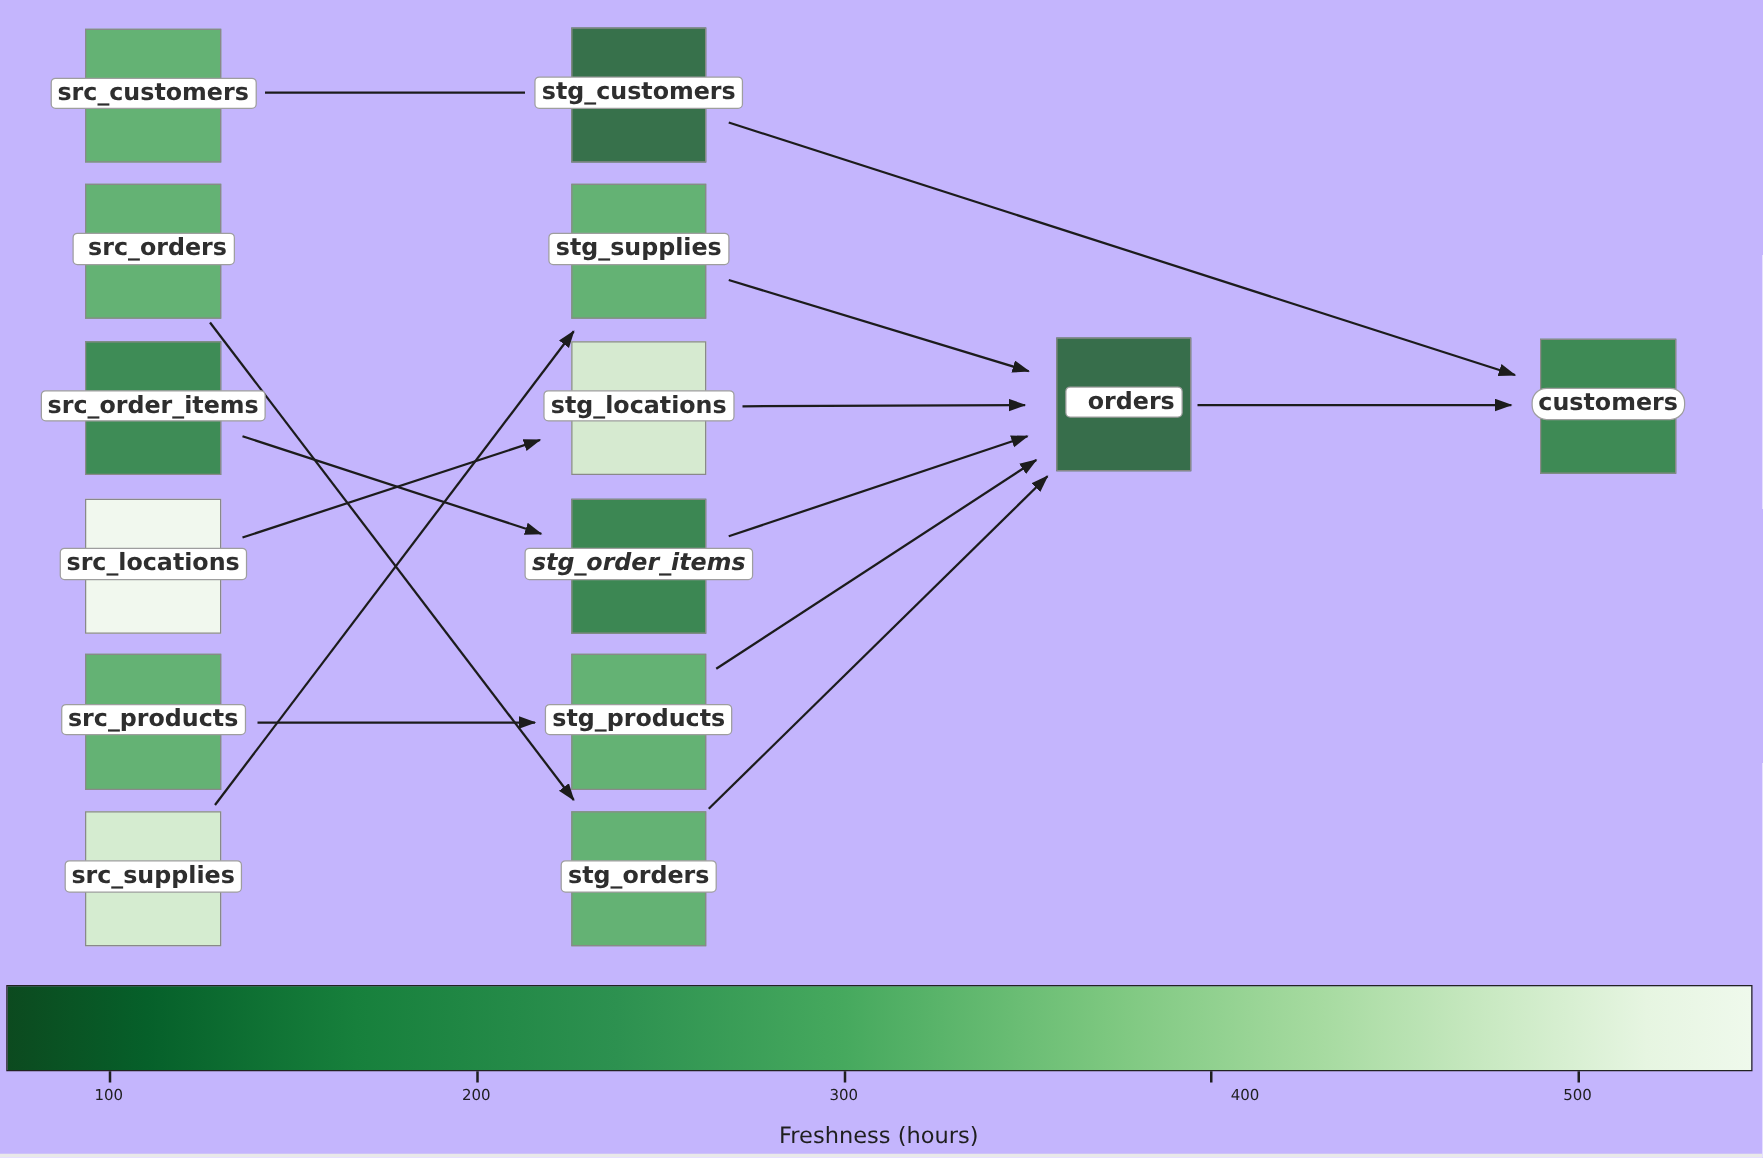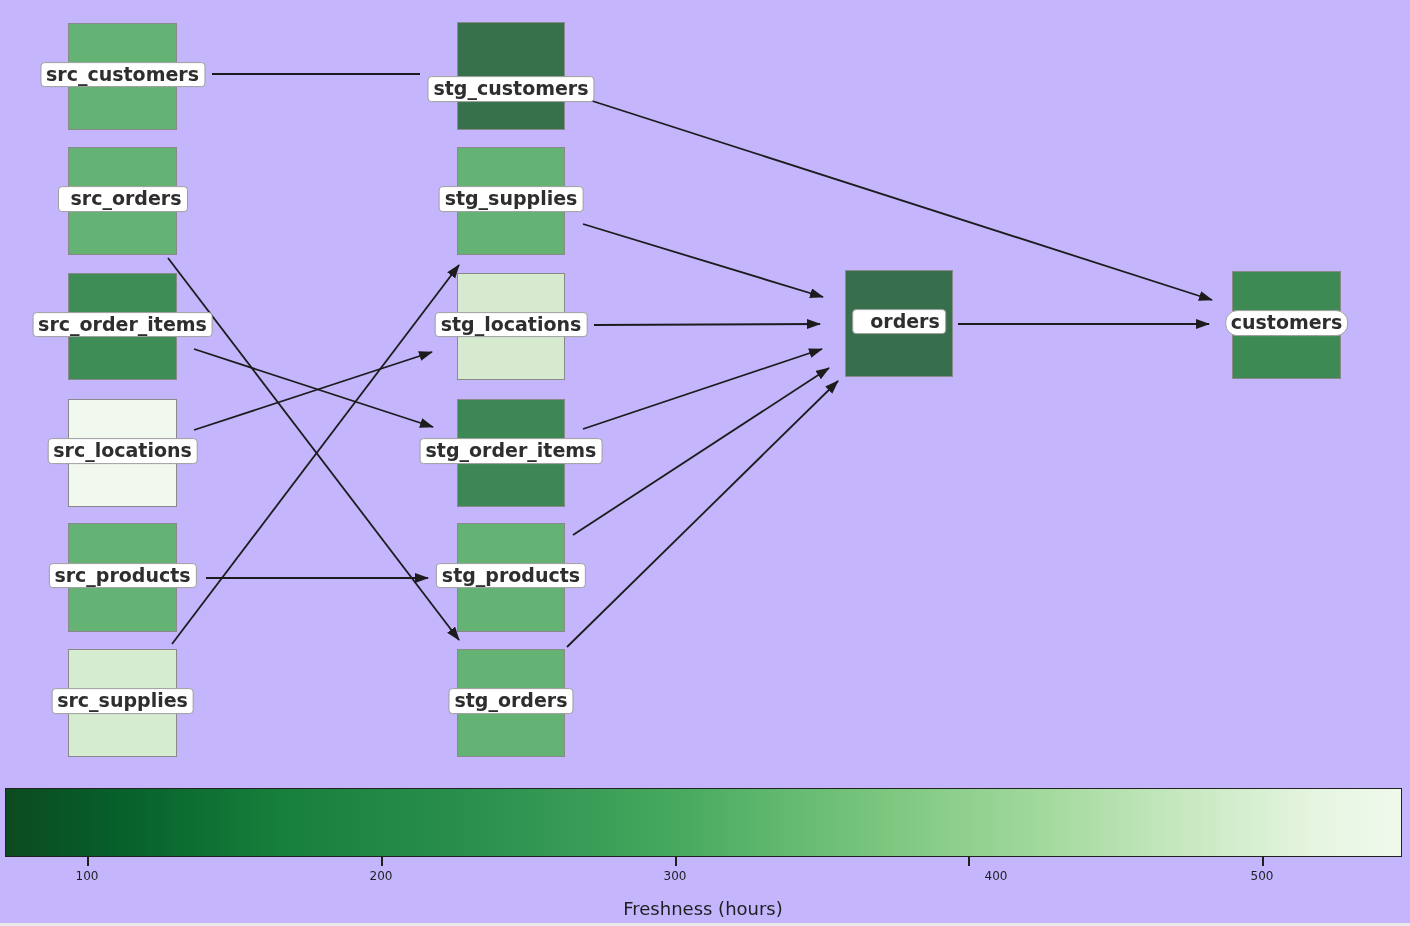--- a/index.html
+++ b/index.html
@@ -102,24 +102,24 @@
       <line x1="567" y1="647" x2="838" y2="381" stroke="#1c1c1c" stroke-width="1.8" marker-end="url(#arrowhead)"></line>
       <line x1="958" y1="324" x2="1209" y2="324" stroke="#1c1c1c" stroke-width="1.8" marker-end="url(#arrowhead)"></line>
     </svg>
   <div id="labels-layer">
       <div class="nlabel" style="left: 122.5px; top: 74.5px;">src_customers</div>
       <div class="nlabel" style="left: 122.5px; top: 199px; padding-left: 12px;">src_orders</div>
       <div class="nlabel" style="left: 122.5px; top: 324.5px;">src_order_items</div>
       <div class="nlabel" style="left: 122.5px; top: 451px;">src_locations</div>
       <div class="nlabel" style="left: 122.5px; top: 575.5px;">src_products</div>
       <div class="nlabel" style="left: 122.5px; top: 701px; text-align: center;">src_supplies</div>
-      <div class="nlabel" style="left: 511px; top: 89px;">stg_customers</div>
+      <div class="nlabel" style="left: 511px; top: 74px;">stg_customers</div>
       <div class="nlabel" style="left: 511px; top: 199px;">stg_supplies</div>
       <div class="nlabel" style="left: 511px; top: 324.5px;">stg_locations</div>
-      <div class="nlabel" style="left: 511px; top: 451px;">stg_order_items</div>
+      <div class="nlabel" style="left: 511px; top: 451px; font-style: italic;">stg_order_items</div>
       <div class="nlabel" style="left: 511px; top: 575.5px;">stg_products</div>
       <div class="nlabel" style="left: 511px; top: 701px;">stg_orders</div>
       <div class="nlabel" style="left: 899px; top: 321.5px; padding-left: 17px;">orders</div>
       <div class="nlabel" style="left: 1286.5px; top: 323px; border-radius: 12px;">customers</div>
     </div>
 
   <div id="colorbar" style="background: linear-gradient(to right, rgb(12, 74, 31) 0%, rgb(6, 96, 42) 8%, rgb(23, 128, 60) 20%, rgb(45, 145, 80) 35%, rgb(70, 169, 94) 48%, rgb(124, 199, 127) 63%, rgb(165, 218, 159) 75%, rgb(201, 233, 194) 85%, rgb(230, 245, 225) 94%, rgb(239, 249, 236) 100%);"></div>
   <div id="cbticks">
       <div class="cbtick" style="left: 87px;"></div>
       <div class="cbticklabel" style="left: 87px;">100</div>

